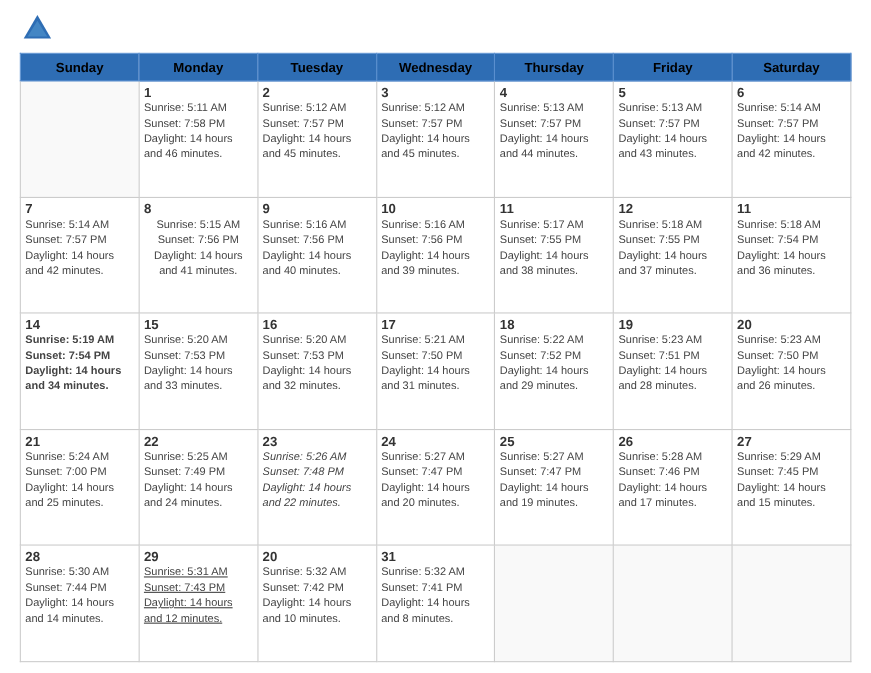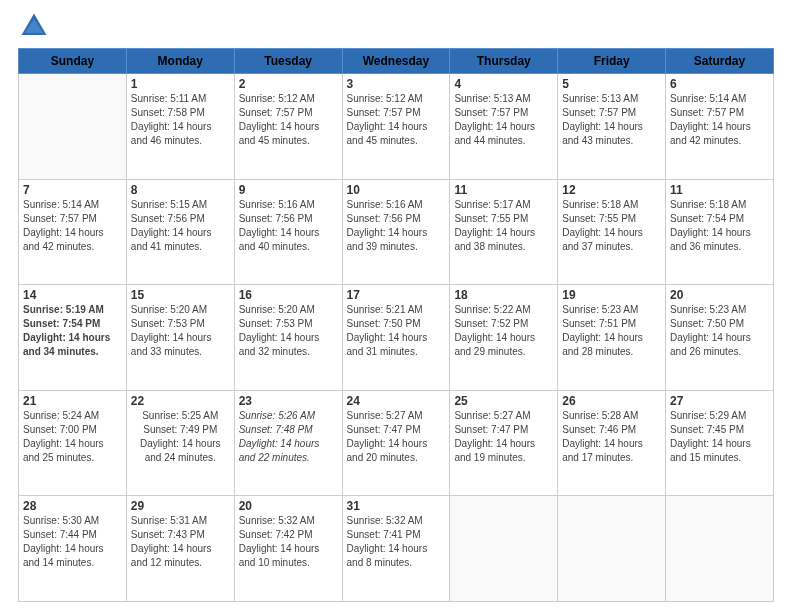--- a/index.html
+++ b/index.html
@@ -179,21 +179,21 @@
         <tr>
           <td>
             <span class="day-num">7</span>
             <div class="day-info" style="white-space: pre-line;">Sunrise: 5:14 AM
 Sunset: 7:57 PM
 Daylight: 14 hours
 and 42 minutes.</div>
           </td>
           <td>
             <span class="day-num">8</span>
-            <div class="day-info" style="white-space: pre-line;">Sunrise: 5:15 AM
+            <div class="day-info" style="white-space: pre-line; text-align: center;">Sunrise: 5:15 AM
 Sunset: 7:56 PM
 Daylight: 14 hours
 and 41 minutes.</div>
           </td>
           <td>
             <span class="day-num">9</span>
             <div class="day-info" style="white-space: pre-line;">Sunrise: 5:16 AM
 Sunset: 7:56 PM
 Daylight: 14 hours
 and 40 minutes.</div>
@@ -281,21 +281,21 @@
         <tr>
           <td>
             <span class="day-num">21</span>
             <div class="day-info" style="white-space: pre-line;">Sunrise: 5:24 AM
 Sunset: 7:00 PM
 Daylight: 14 hours
 and 25 minutes.</div>
           </td>
           <td>
             <span class="day-num">22</span>
-            <div class="day-info" style="white-space: pre-line; text-align: center;">Sunrise: 5:25 AM
+            <div class="day-info" style="white-space: pre-line;">Sunrise: 5:25 AM
 Sunset: 7:49 PM
 Daylight: 14 hours
 and 24 minutes.</div>
           </td>
           <td>
             <span class="day-num">23</span>
             <div class="day-info" style="white-space: pre-line; font-style: italic;">Sunrise: 5:26 AM
 Sunset: 7:48 PM
 Daylight: 14 hours
 and 22 minutes.</div>
@@ -332,21 +332,21 @@
         <tr>
           <td>
             <span class="day-num">28</span>
             <div class="day-info" style="white-space: pre-line;">Sunrise: 5:30 AM
 Sunset: 7:44 PM
 Daylight: 14 hours
 and 14 minutes.</div>
           </td>
           <td>
             <span class="day-num">29</span>
-            <div class="day-info" style="white-space: pre-line;">Sunrise: 5:31 AM
+            <div class="day-info" style="white-space: pre-line; text-decoration: underline;">Sunrise: 5:31 AM
 Sunset: 7:43 PM
 Daylight: 14 hours
 and 12 minutes.</div>
           </td>
           <td>
             <span class="day-num">20</span>
             <div class="day-info" style="white-space: pre-line;">Sunrise: 5:32 AM
 Sunset: 7:42 PM
 Daylight: 14 hours
 and 10 minutes.</div>

